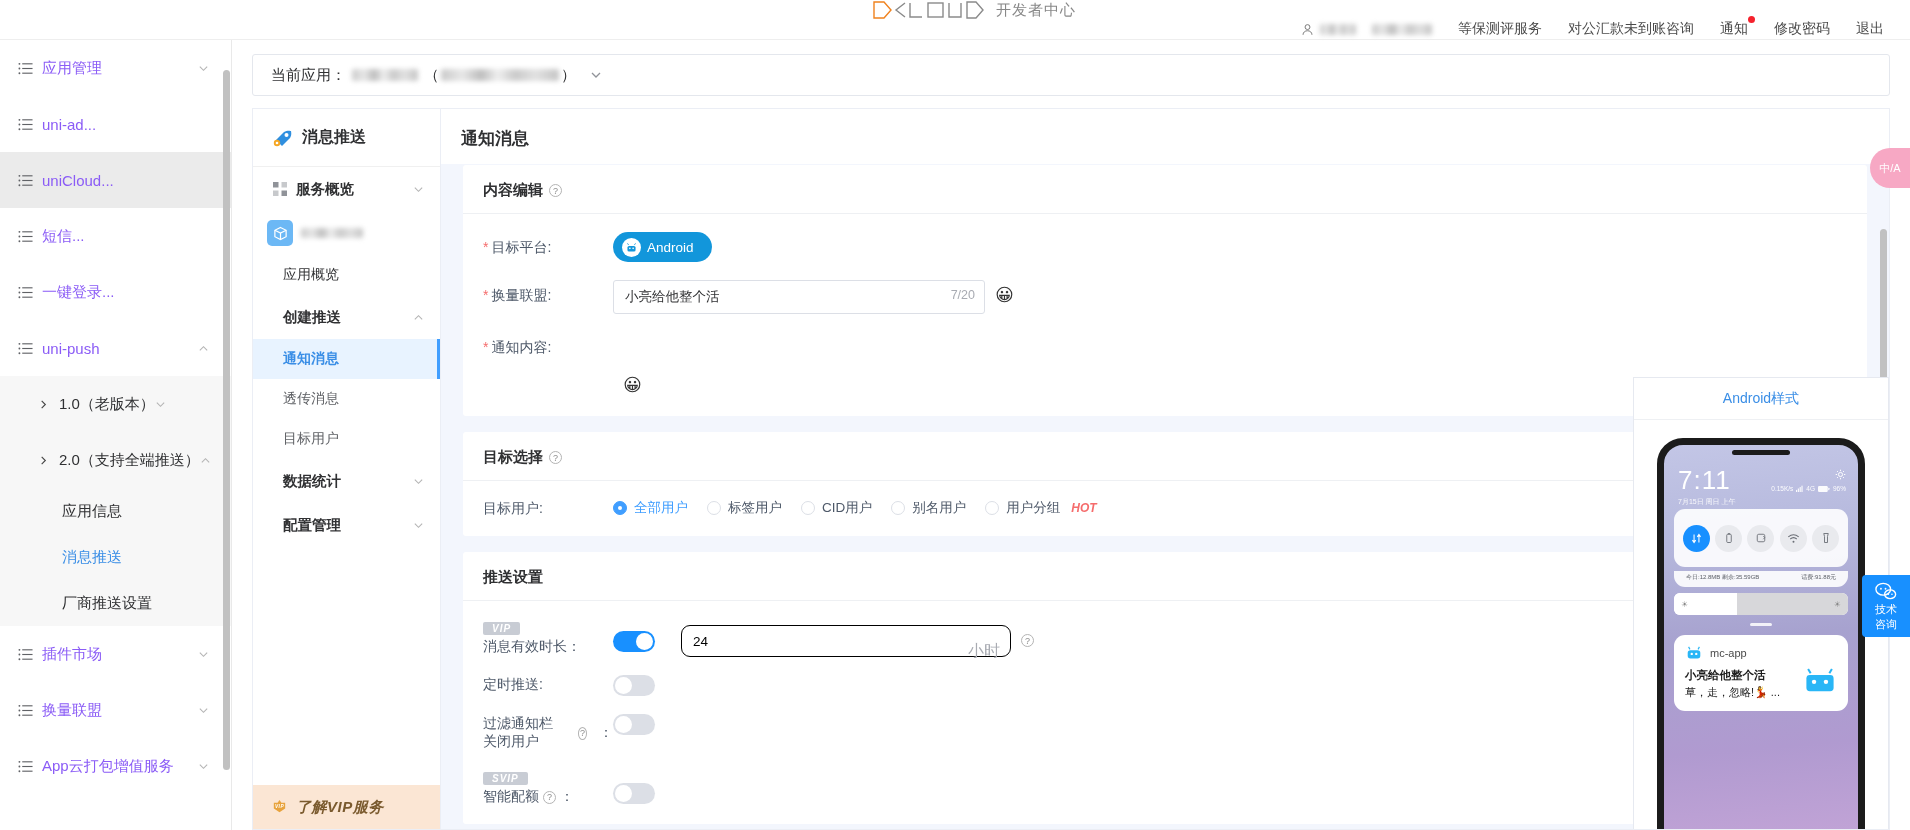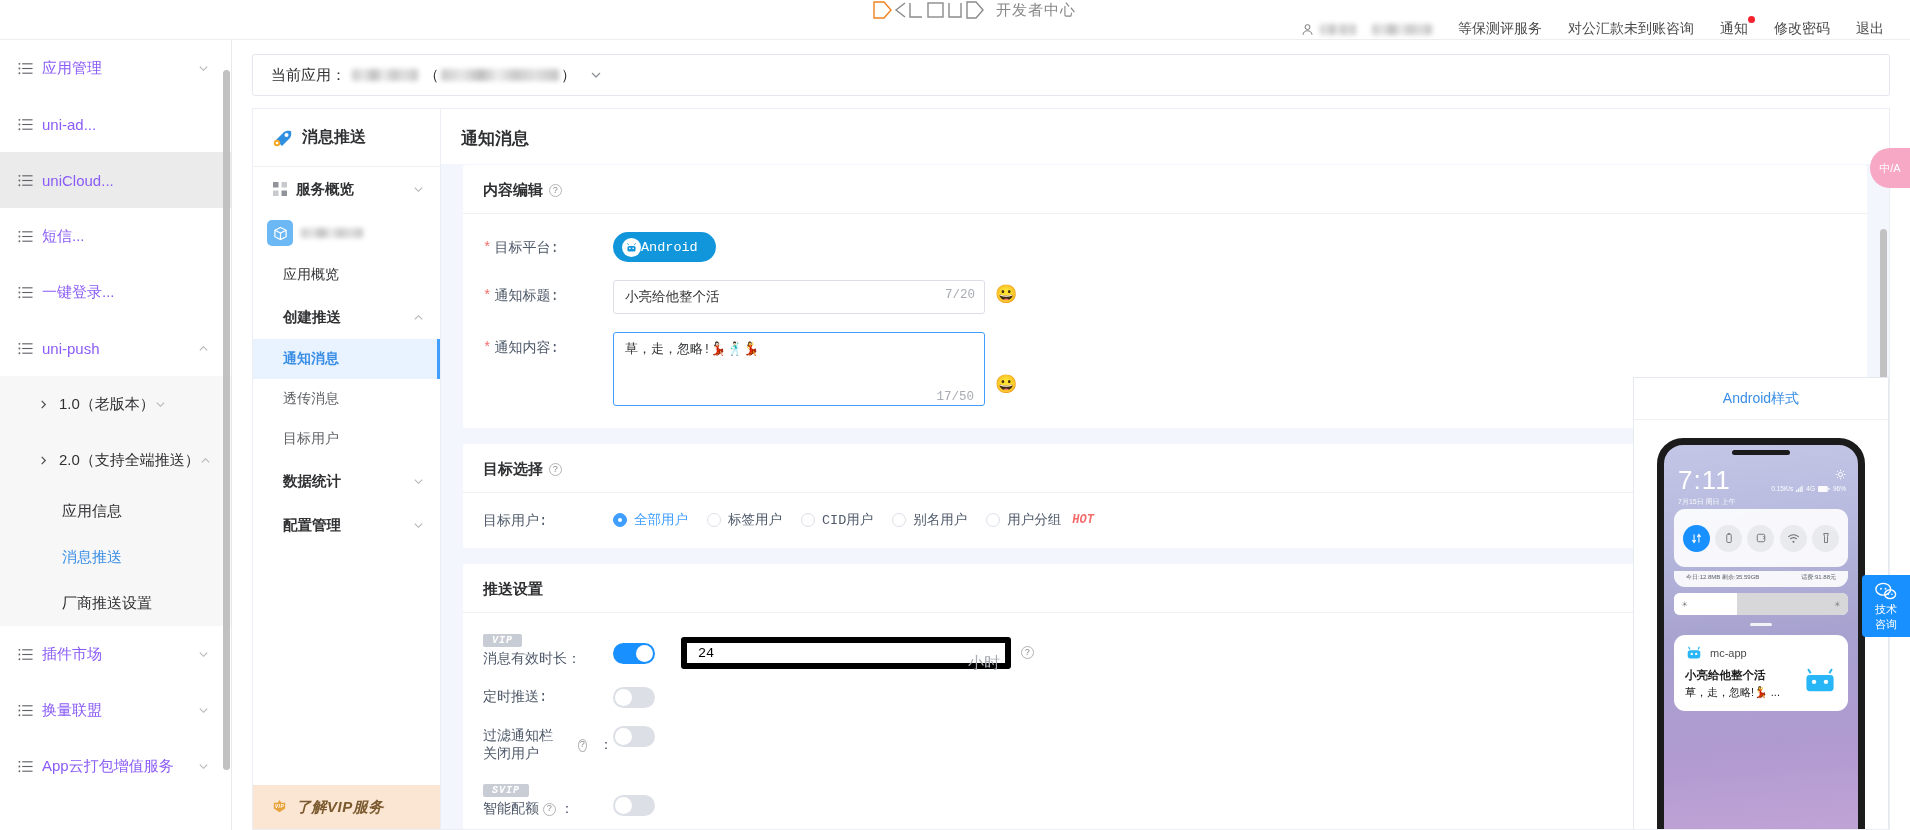--- a/index.html
+++ b/index.html
@@ -136,42 +136,42 @@
   }
   .cp-title {
     padding: 18px 0 14px 20px; font-size: 17px; font-weight: bold; color: #303133;
     background: #fff;
   }
   .cp-scroll {
     position: absolute; top: 56px; left: 0; right: 0; bottom: 0;
     overflow: hidden; padding: 0 22px 0 22px;
   }
   .card {
-    background: #fff; border-radius: 3px; margin-bottom: 16px; padding: 0 0 18px 0; font-family: Liberation Mono, monospace;
+    background: #fff; border-radius: 3px; margin-bottom: 16px; padding: 0 0 18px 0;
   }
   .card-h {
     display: flex; align-items: center; gap: 6px;
     padding: 16px 20px 13px 20px; font-size: 15px; font-weight: bold; color: #303133;
     border-bottom: 1px solid #eef0f3;
   }
   .qmark {
     width: 13px; height: 13px; border-radius: 50%; border: 1px solid #b4b4b4;
     color: #8c8c8c; font-size: 9px; display: inline-flex;
     align-items: center; justify-content: center; font-weight: normal;
   }
   .frow { display: flex; align-items: flex-start; padding: 18px 20px 0 20px; }
   .flabel {
     width: 130px; min-width: 130px; font-size: 14px; color: #4e5969;
     padding-top: 7px; text-align: left;
   }
   .req::before { content: "*"; color: #f56c6c; margin-right: 3px; }
 
   .android-pill {
     height: 30px; padding: 0 18px 0 9px; border-radius: 16px; background: #1296db;
-    color: #fff; font-size: 13.5px; display: inline-flex; align-items: center; 
+    color: #fff; font-size: 13.5px; display: inline-flex; align-items: center; gap: 6px;
     cursor: pointer;
   }
   .apill-ico {
     width: 19px; height: 19px; border-radius: 50%; background: #fff;
     display: flex; align-items: center; justify-content: center;
   }
 
   .inp-wrap { position: relative; width: 372px; }
   .inp {
     width: 100%; height: 34px; border: 1px solid #dcdfe6; border-radius: 3px;
@@ -216,21 +216,21 @@
     width: 17px; height: 17px; border-radius: 50%; background: #fff;
     transition: left .15s;
   }
   .sw.on::after { left: 23px; }
   .vip-tag {
     display: inline-block; font-size: 10px; font-weight: bold; font-style: italic;
     color: #fff; background: #c8ccd4; padding: 1px 9px; border-radius: 2px;
     letter-spacing: 1px; margin-bottom: 3px;
   }
   .hours-inp {
-    width: 330px; height: 32px; border: 6px solid #000000; border-radius: 3px;
+    width: 330px; height: 32px; border: 1px solid #000000; border-radius: 9px;
     padding: 0 46px 0 11px; font-size: 13.5px; outline: none; font-family: inherit;
     position: relative;
   }
   .hours-wrap { position: relative; }
   .hours-unit { position: absolute; right: 11px; top: 16px; font-size: 16px; color: #a8abb2; }
 
   
   .preview {
     position: absolute; right: 0; top: 268px; width: 256px; height: 560px;
     background: #fff; border: 1px solid #e6e9f0; z-index: 25;
@@ -623,33 +623,29 @@
                       <rect x="3" y="6" width="10" height="7" rx="2" fill="#1296db"></rect>
                       <circle cx="6" cy="9" r="1" fill="#fff"></circle>
                       <circle cx="10" cy="9" r="1" fill="#fff"></circle>
                       <path d="M4.5 5 L3 2.8 M11.5 5 L13 2.8" stroke="#1296db" stroke-width="1" fill="none"></path>
                     </svg>
                 </span>
                 <span>Android</span>
               </div>
             </div>
             <div class="frow">
-              <div class="flabel req">通知标题:</div>
+              <div class="flabel req">换量联盟:</div>
               <div class="inp-wrap">
                 <input class="inp" value="小亮给他整个活" style="">
                 <span class="counter">7/20</span>
               </div>
               <span class="emoji-btn">😀</span>
             </div>
             <div class="frow">
               <div class="flabel req">通知内容:</div>
-              <div class="ta-wrap">
-                <textarea class="ta" style="">草，走，忽略!💃🏻🕺🏻💃</textarea>
-                <span class="ta-counter">17/50</span>
-              </div>
               <span class="emoji-btn" style="margin-top:44px;">😀</span>
             </div>
           </div>
 
           <div class="card">
             <div class="card-h">
               <span>目标选择</span>
               <span class="qmark">?</span>
             </div>
             <div class="frow">

